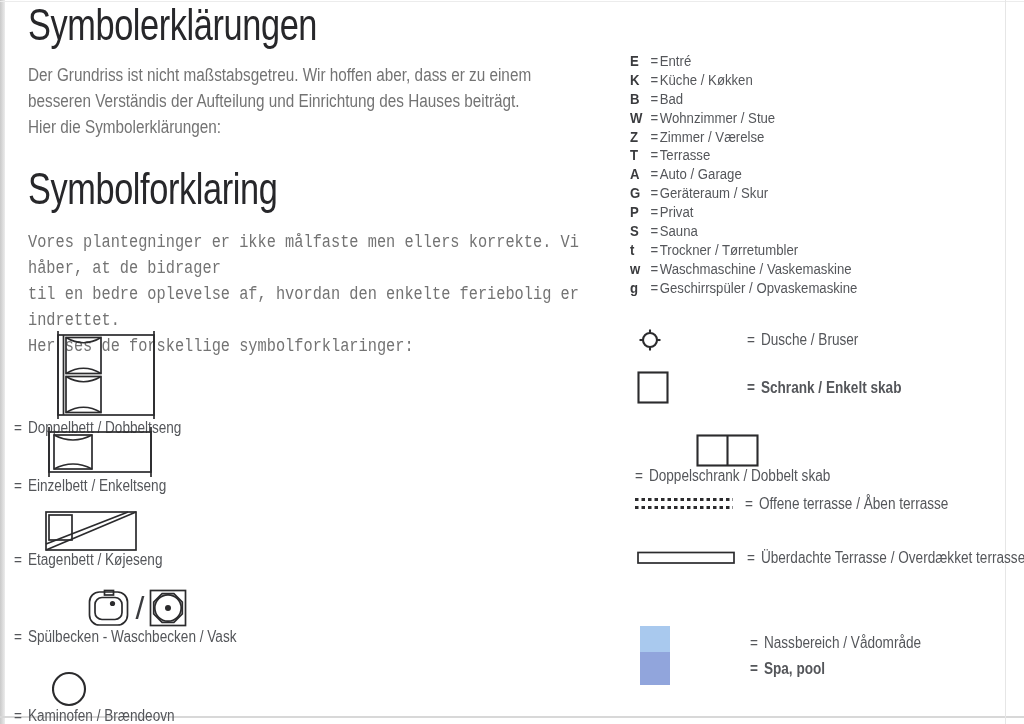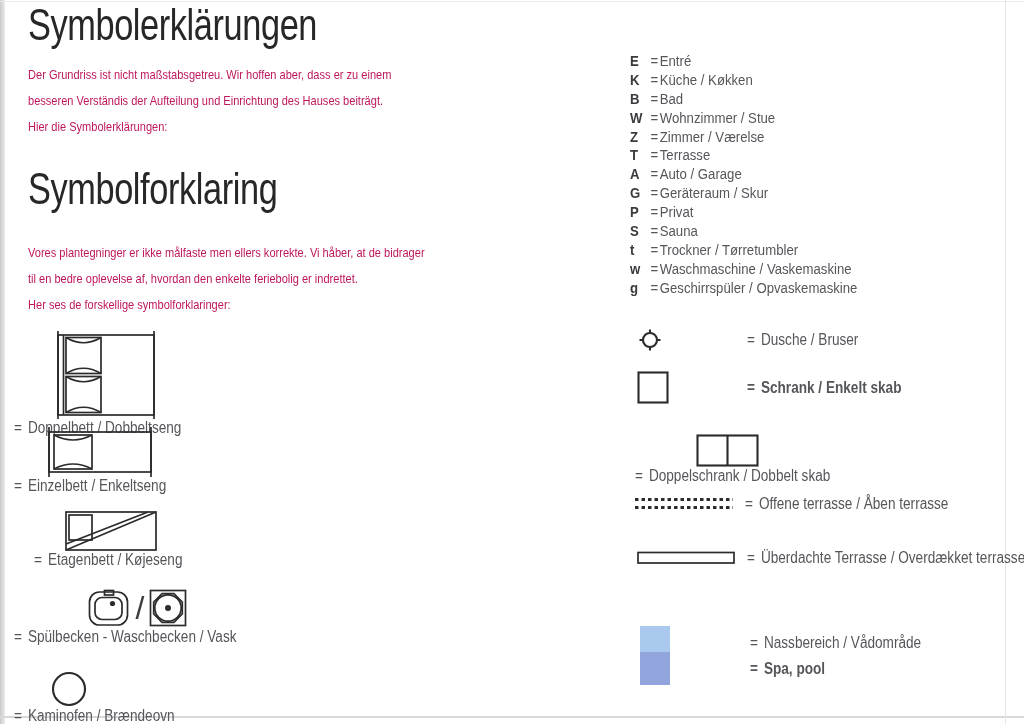--- a/index.html
+++ b/index.html
@@ -18,21 +18,21 @@
   .cond{display:inline-block;transform:scaleX(0.85);transform-origin:0 50%;white-space:nowrap;}
   .cond-block{display:block;transform:scaleX(0.85);transform-origin:0 0;}
 
   h1.title{
     position:absolute;left:28px;margin:0;font-size:44px;line-height:50px;
     font-weight:500;color:#27272a;letter-spacing:-0.5px;
     transform:scaleX(0.78);transform-origin:0 0;white-space:nowrap;
   }
   .para{
     position:absolute;left:28px;width:720px;margin:0;
-    font-size:13px;line-height:26px;color:#be185d;
+    font-size:18px;line-height:26px;color:#737373;
     white-space:pre-line;
   }
 
   
   .codes{position:absolute;left:630px;top:52px;}
   .code-row{display:flex;align-items:baseline;height:18.9px;font-size:15.5px;line-height:18.9px;}
   .code-row .letter{width:24px;font-weight:bold;color:#3a3b3e;}
   .code-row .ceq{width:11px;color:#54565a;}
   .code-row .cdesc{color:#54565a;}
 
@@ -59,21 +59,21 @@
 <div class="edge-top"></div>
 <div class="edge-bottom"></div>
 <div class="edge-right"></div>
 
 <h1 class="title" style="top:0px;">Symbolerklärungen</h1>
 <p class="para" style="top:62px;"><span class="cond-block">Der Grundriss ist nicht maßstabsgetreu. Wir hoffen aber, dass er zu einem
 besseren Verständis der Aufteilung und Einrichtung des Hauses beiträgt.
 Hier die Symbolerklärungen:</span></p>
 
 <h1 class="title" style="top:164px;">Symbolforklaring</h1>
-<p class="para" style="top:240px;"><span class="cond-block">Vores plantegninger er ikke målfaste men ellers korrekte. Vi håber, at de bidrager
+<p class="para" style="top:229px;font-family:Liberation Mono, monospace;"><span class="cond-block">Vores plantegninger er ikke målfaste men ellers korrekte. Vi håber, at de bidrager
 til en bedre oplevelse af, hvordan den enkelte feriebolig er indrettet.
 Her ses de forskellige symbolforklaringer:</span></p>
 
 <div class="codes">
   <div class="code-row cond">
       <b class="letter">E</b>
       <span class="ceq">=</span>
       <span class="cdesc">Entré</span>
     </div>
   <div class="code-row cond">
@@ -163,21 +163,21 @@
         <line x1="104" y1="0" x2="104" y2="50"></line>
       <rect x="2" y="5" width="102" height="40"></rect>
       <rect x="7" y="8" width="38" height="34"></rect>
       <path d="M7,8 Q26,18 45,8"></path>
         <path d="M7,42 Q26,32 45,42"></path>
     </svg>
   </span>
   <span class="label cond"><span class="eq">=</span><span>Einzelbett / Enkeltseng</span></span>
 </div>
 
-<div class="symrow leftcol" style="top:511px;height:40px;margin-left:20px;">
+<div class="symrow leftcol" style="top:511px;height:40px;">
   <span class="iconbox">
     <svg class="glyph" width="92" height="40" viewBox="0 0 92 40">
       <rect x="1" y="1" width="90" height="38"></rect>
       <line x1="1" y1="39" x2="91" y2="1"></line>
       <line x1="1" y1="33" x2="83" y2="1"></line>
       <rect x="4" y="4" width="23" height="25"></rect>
     </svg>
   </span>
   <span class="label cond"><span class="eq">=</span><span>Etagenbett / Køjeseng</span></span>
 </div>

